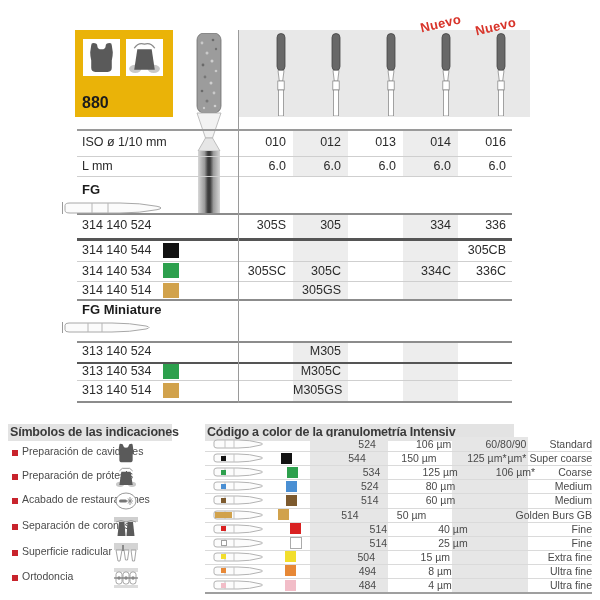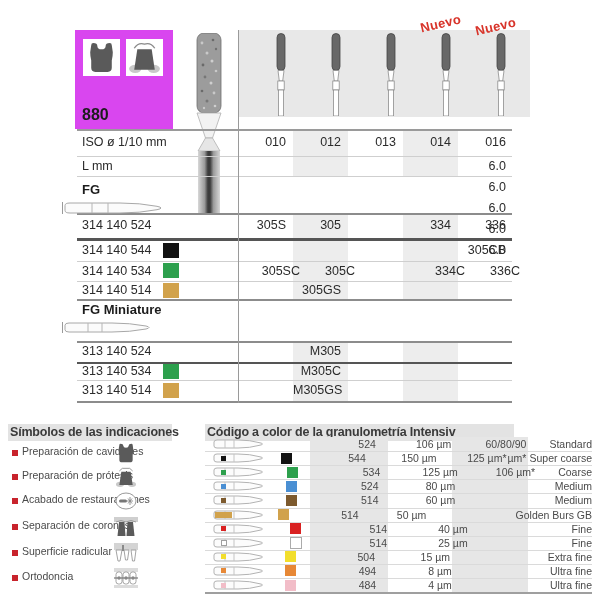--- a/index.html
+++ b/index.html
@@ -1,20 +1,20 @@
 <!DOCTYPE html>
 <html><head>
 <meta charset="utf-8">
 <style>
   html,body{margin:0;padding:0;background:#fff;}
   #stage{position:relative;width:600px;height:600px;background:#fff;overflow:hidden;
          font-family:"Liberation Sans","DejaVu Sans",sans-serif;color:#2b2b2b;}
   .abs{position:absolute;}
   
-  .head-box{left:75px;top:30px;width:98px;height:99px;background:#d946ef;}
+  .head-box{left:75px;top:30px;width:98px;height:87px;background:#eab308;}
   .tile{position:absolute;top:9px;width:37px;height:37px;background:#fff;}
   .pcode{position:absolute;left:7px;bottom:5px;font-weight:bold;font-size:16px;color:#1c1c1c;}
   .head-band{left:238px;top:30px;width:292px;height:87px;background:#e8e8e8;}
   .colband{width:55px;background:#ededed;}
   .nuevo{font-weight:bold;font-size:13px;color:#d8342a;letter-spacing:.3px;transform:rotate(-13deg);}
   
   .hline{left:77px;width:435px;}
   .vline{left:238px;top:30px;width:1px;height:373px;background:#9a9a9a;}
   
   .rowlabel{left:82px;font-size:12.5px;}
@@ -158,21 +158,21 @@
 
   <div class="abs rowlabel" style="top:129px;line-height:27px;">ISO ø 1/10 mm</div>
   <div class="abs vrow" style="top:129px;height:27px;line-height:27px;">
     <div class="c">010</div>
     <div class="c">012</div>
     <div class="c">013</div>
     <div class="c">014</div>
     <div class="c">016</div>
   </div>
   <div class="abs rowlabel" style="top:156px;line-height:21px;">L mm</div>
-  <div class="abs vrow" style="top:156px;height:21px;line-height:21px;flex-direction:column;">
+  <div class="abs vrow" style="top:156px;height:21px;line-height:21px;">
     <div class="c">6.0</div>
     <div class="c">6.0</div>
     <div class="c">6.0</div>
     <div class="c">6.0</div>
     <div class="c">6.0</div>
   </div>
 
   <div class="abs rowlabel bold" style="top:182px;">FG</div>
   <svg class="abs" style="left:62px;top:202px;" width="101" height="12">
     <line x1="0.5" y1="0" x2="0.5" y2="12" stroke="#9a9a9a"></line>
@@ -195,21 +195,21 @@
   <div class="abs vrow" style="top:240px;height:21px;line-height:21px;flex-direction:column;">
     <div class="c"></div>
     <div class="c"></div>
     <div class="c">305CB</div>
     <div class="c"></div>
     <div class="c"></div>
   </div>
 
   <div class="abs rowlabel" style="top:261px;line-height:20px;">314 140 534</div>
   <div class="abs csq" style="top: 263px; background-color: rgb(45, 160, 77);"></div>
-  <div class="abs vrow" style="top:261px;height:20px;line-height:20px;padding-left:14px;">
+  <div class="abs vrow" style="top:261px;height:20px;line-height:20px;">
     <div class="c">305SC</div>
     <div class="c">305C</div>
     <div class="c"></div>
     <div class="c">334C</div>
     <div class="c">336C</div>
   </div>
 
   <div class="abs rowlabel" style="top:281px;line-height:18px;">314 140 514</div>
   <div class="abs csq" style="top: 283px; background-color: rgb(209, 162, 76);"></div>
   <div class="abs vrow" style="top:281px;height:18px;line-height:18px;">

